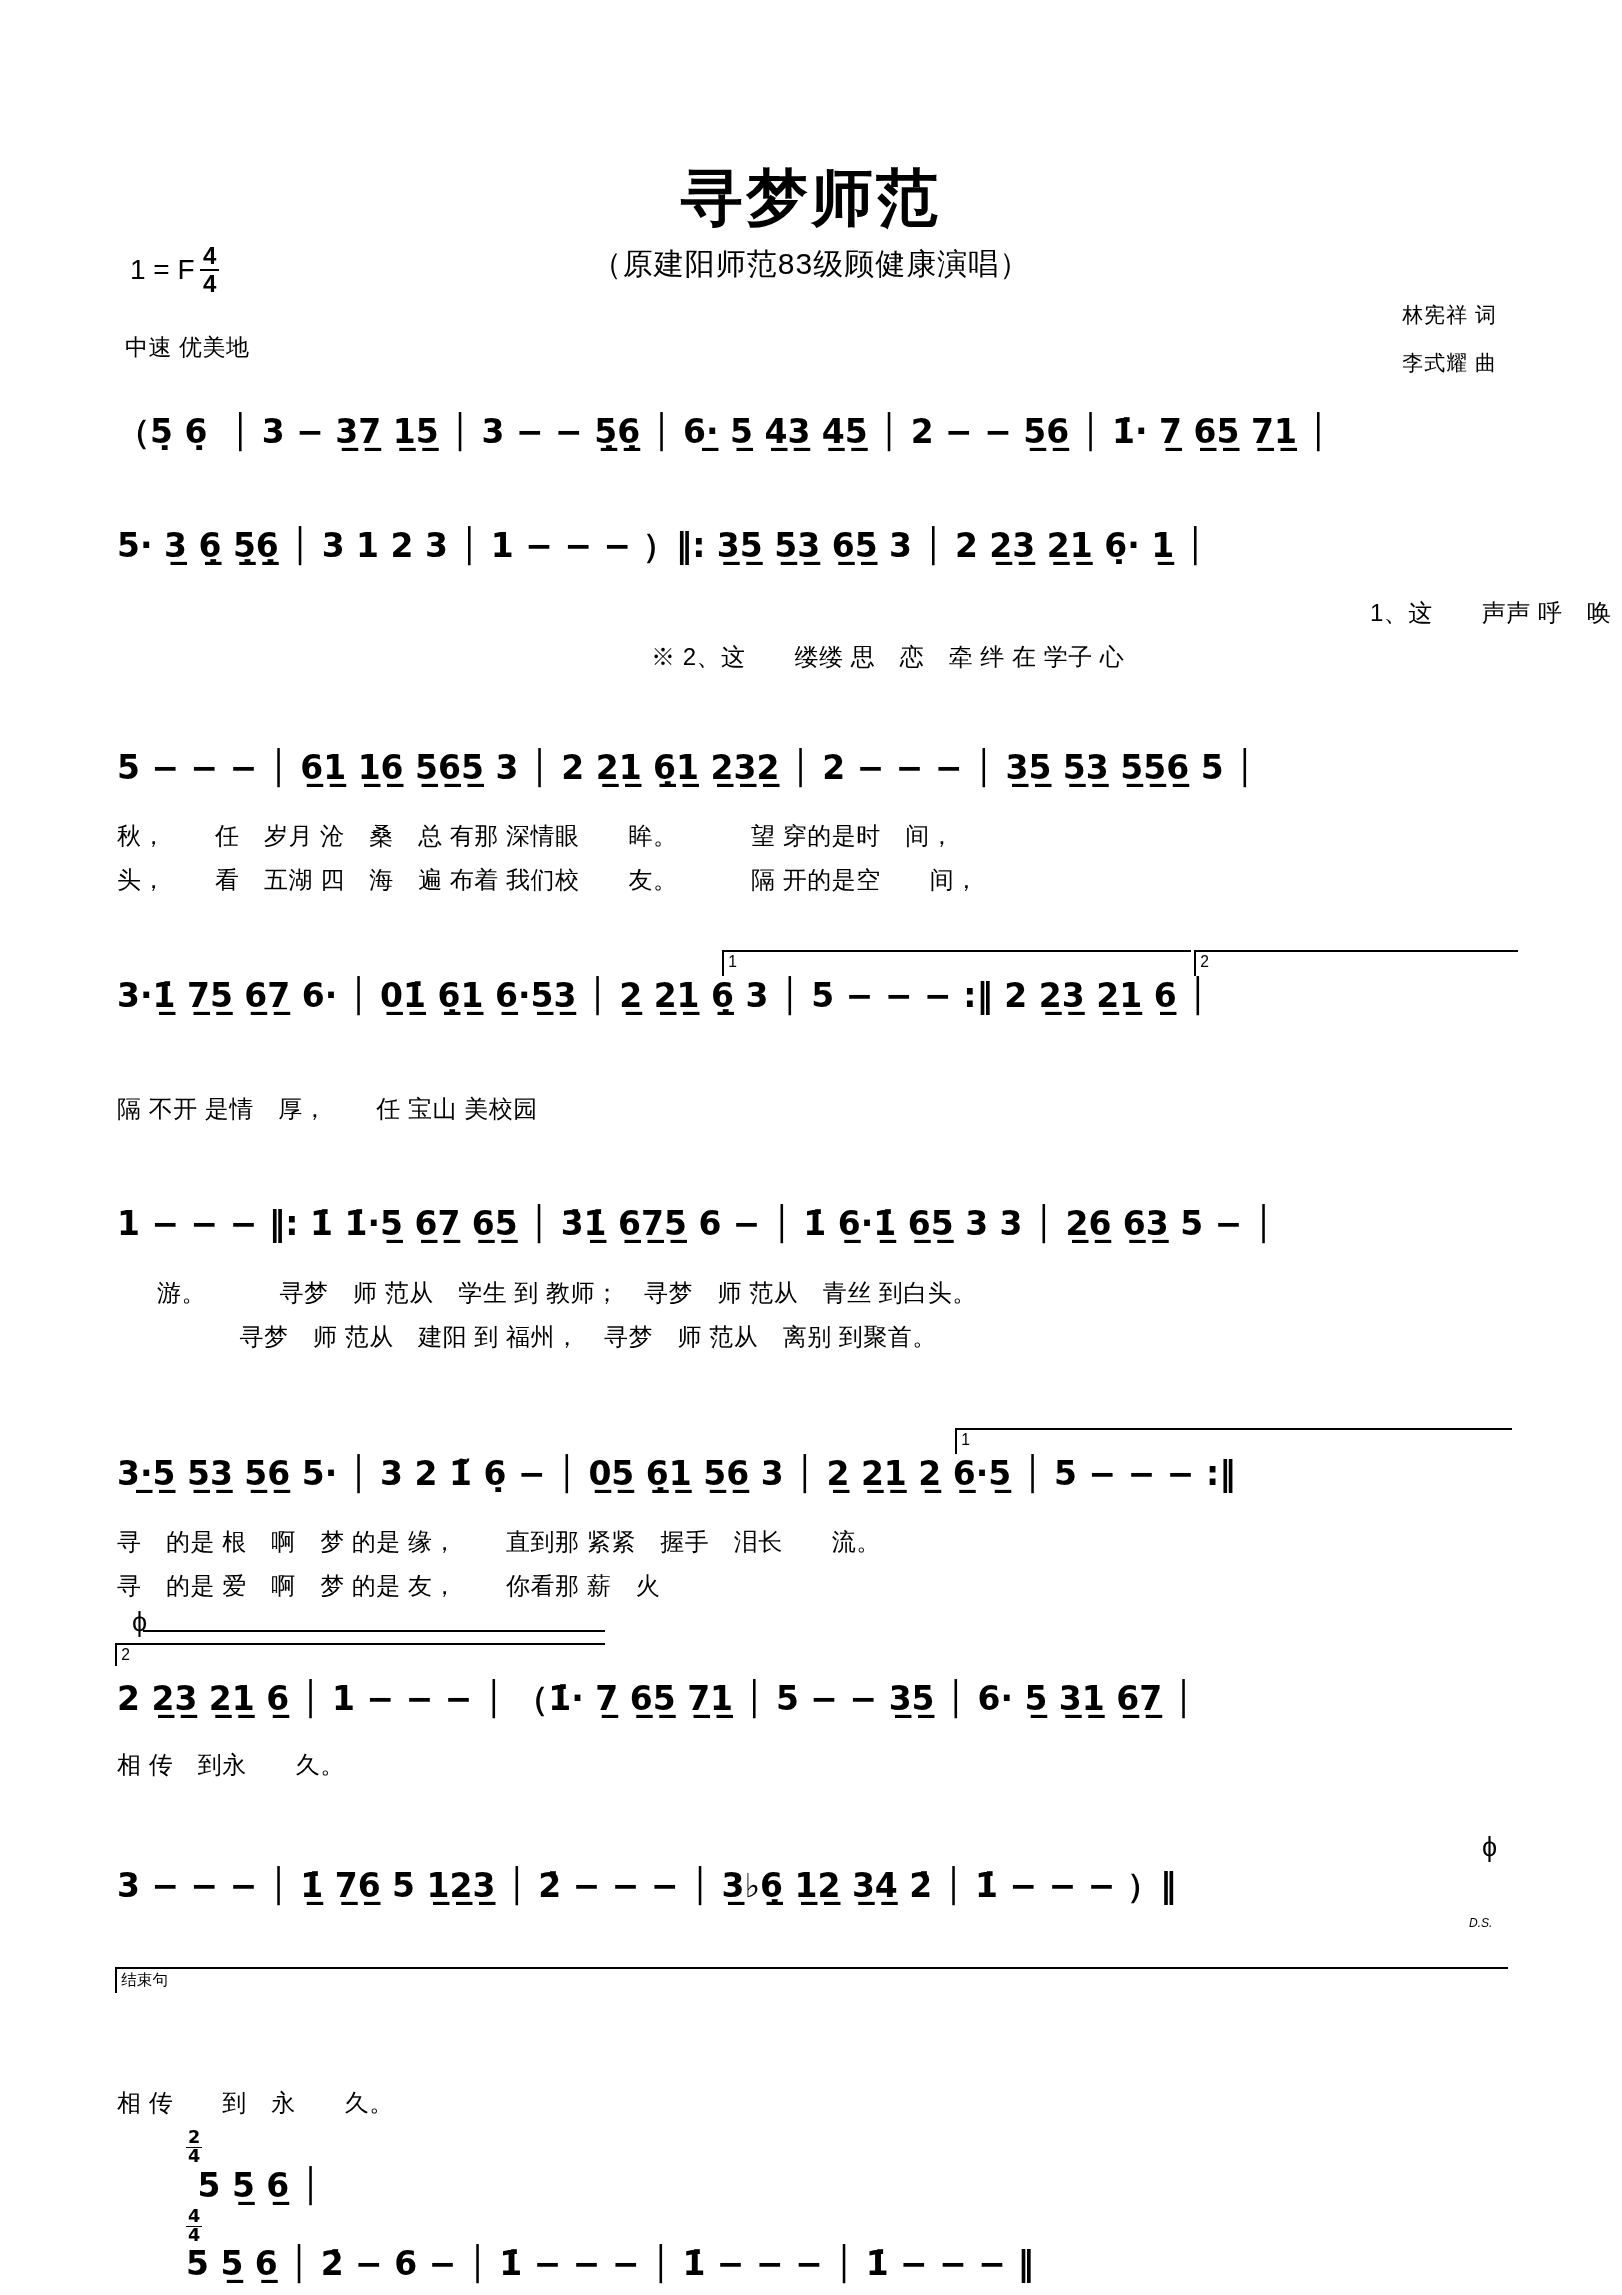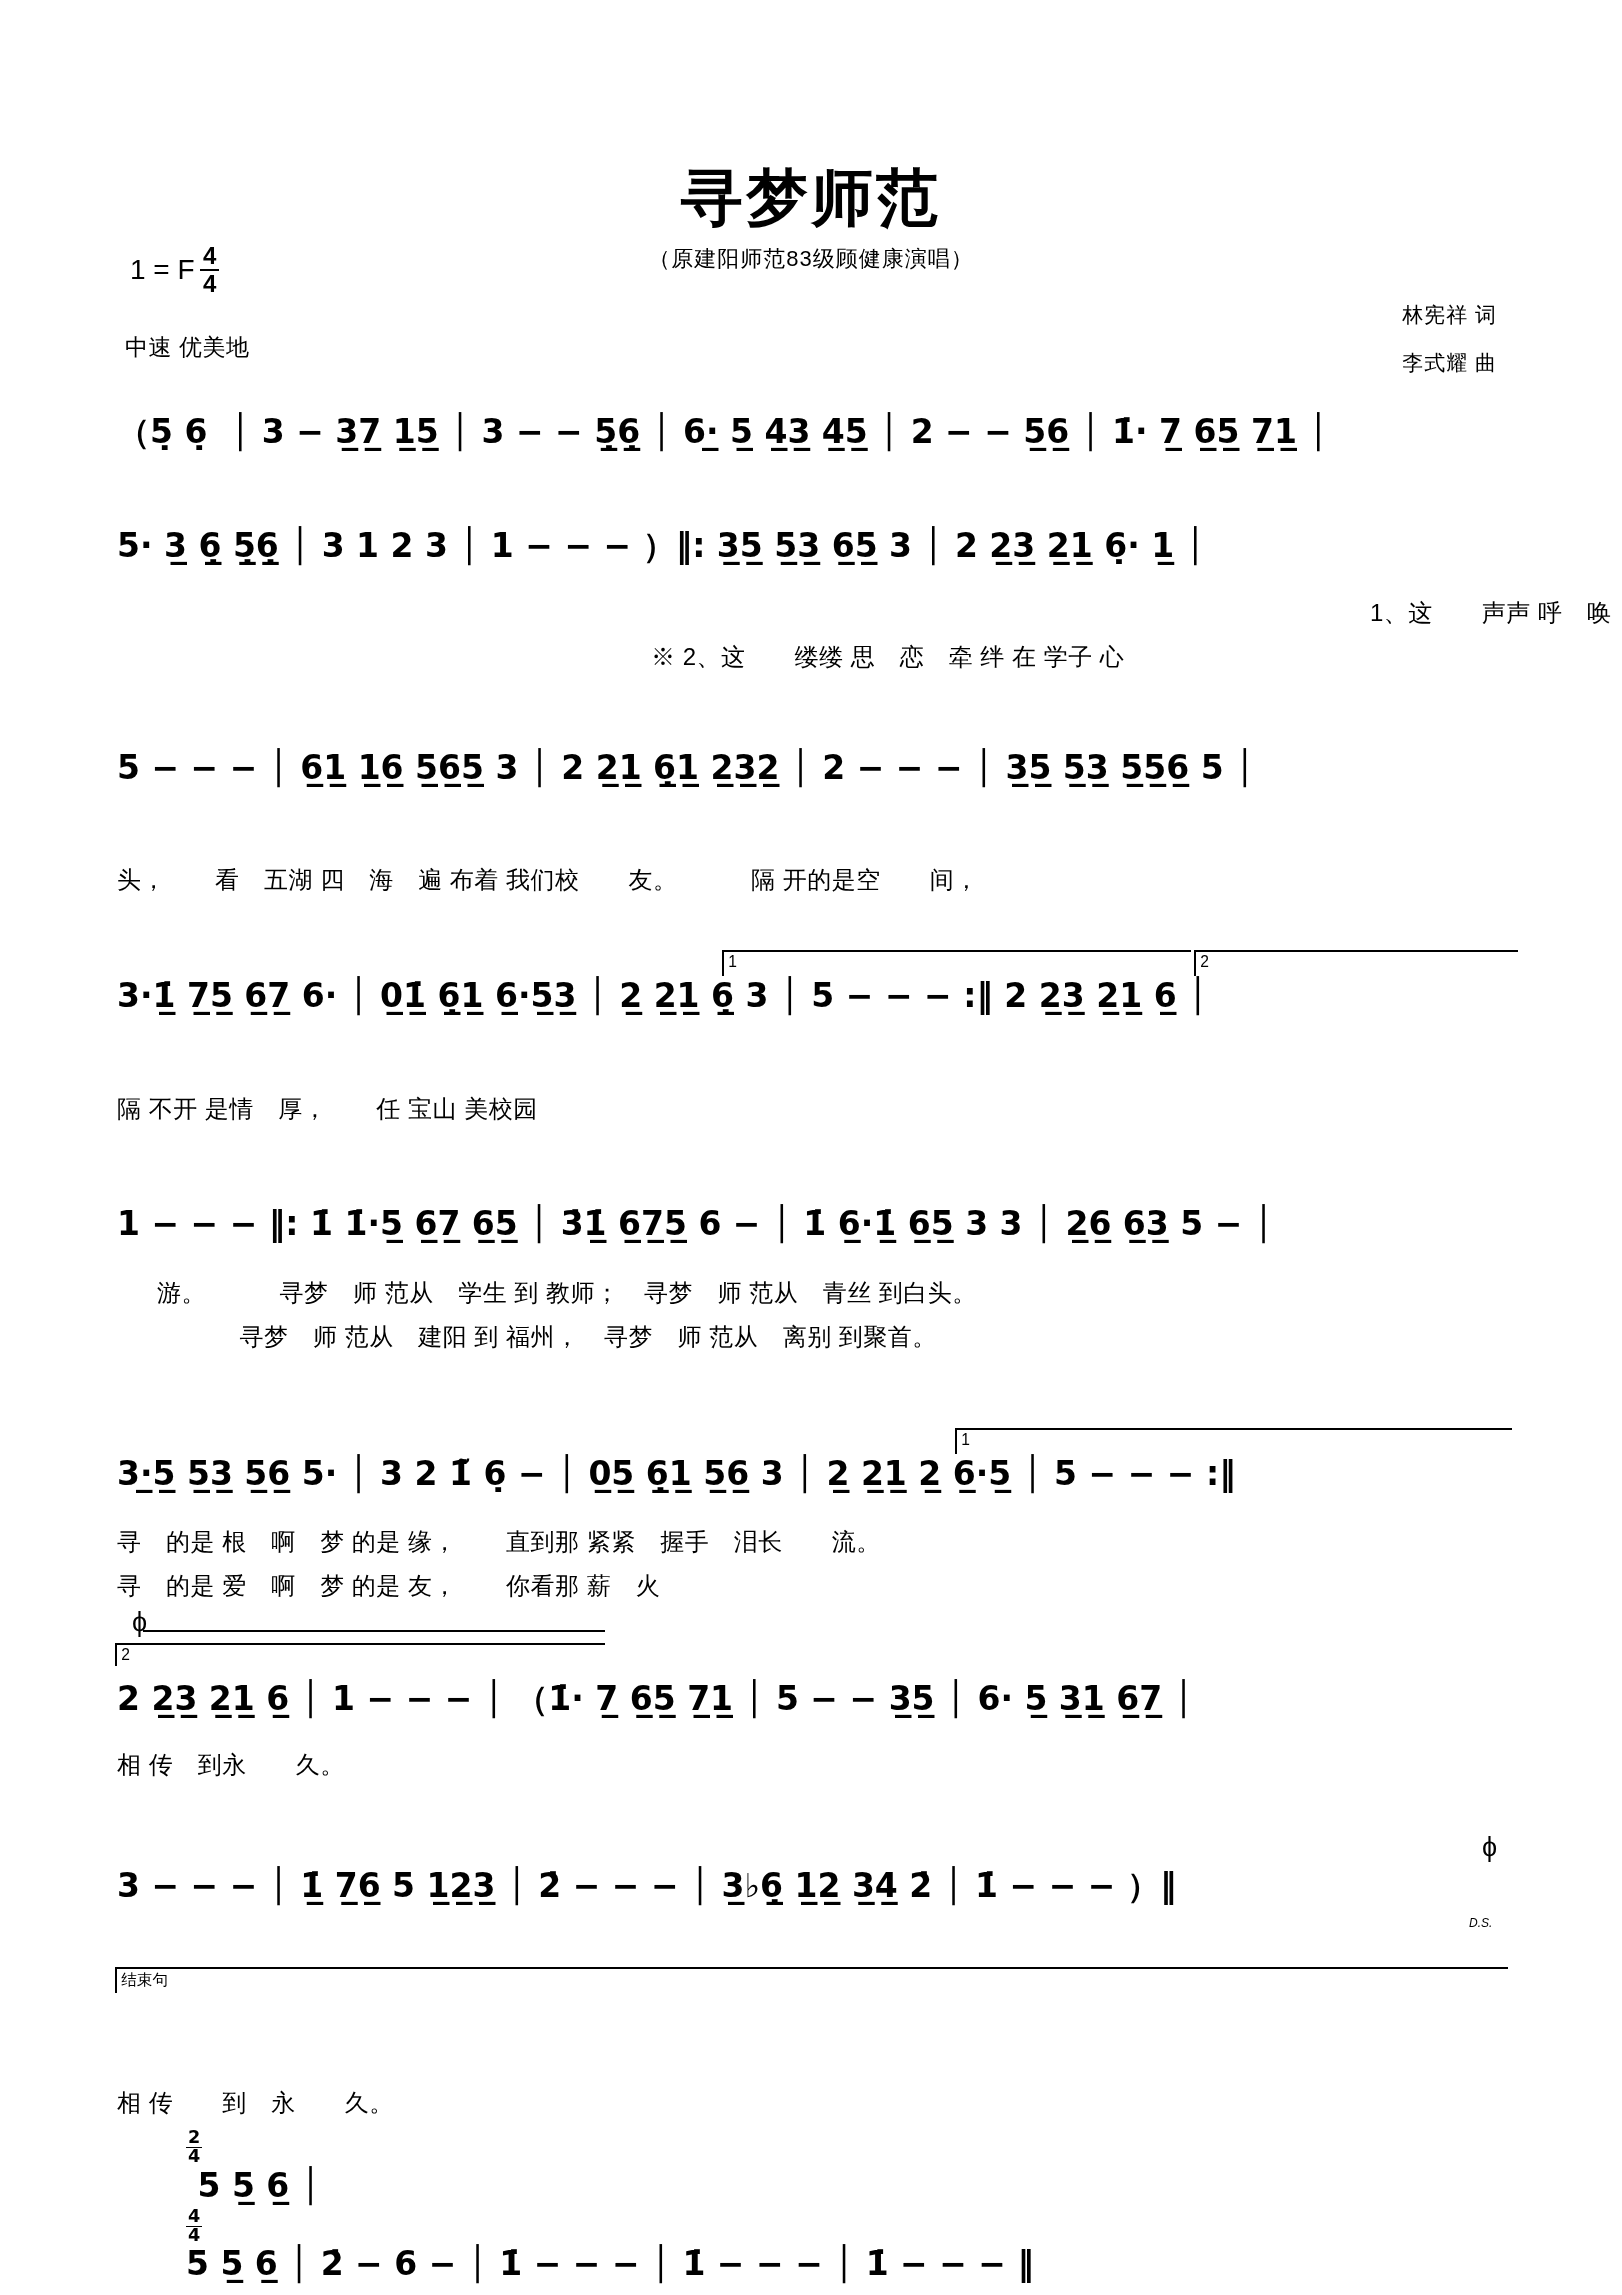--- a/index.html
+++ b/index.html
@@ -14,21 +14,21 @@
 
   
   .title {
     position:absolute; left:0; top:156px; width:1622px;
     text-align:center;
     font-size:62px; font-weight:bold; letter-spacing:3.1px;
   }
   .subtitle {
     position:absolute; left:0; top:244px; width:1622px;
     text-align:center;
-    font-size:22px; letter-spacing:1px;
+    font-size:30px; letter-spacing:1px;
   }
   .keysig {
     position:absolute; left:130px; top:244px;
     font-size:28px; display:flex; align-items:center; gap:5.2px;
   }
   .frac { display:inline-flex; flex-direction:column; align-items:center; line-height:1; font-size:24px; font-weight:bold; }
   .frac .num { border-bottom:2.1px solid #000; padding:0 3.1px 1px 3.1px; }
   .frac .den { padding:1px 3.1px 0 3.1px; }
   .tempo {
     position:absolute; left:125px; top:332px;
@@ -89,20 +89,21 @@
   <div class="credit c1">林宪祥 词</div>
   <div class="credit c2">李式耀 曲</div>
 
   <div class="notes" style="top:410px;"><span class="inner">（5̣ 6̣  │ 3 − 3̲7̲ 1̲5̲ │ 3 − − 5̣̲6̣̲ │ 6·̲ 5̲ 4̲3̲ 4̲5̲ │ 2 − − 5̲6̲ │ 1̇· 7̲ 6̲5̲ 7̲1̲ │</span></div>
 
   <div class="notes" style="top:524px;"><span class="inner">5· 3̲ 6̣̲ 5̣̲6̣̲ │ 3 1 2 3 │ 1 − − − ）‖: 3̲5̲ 5̲3̲ 6̲5̲ 3 │ 2 2̲3̲ 2̲1̲ 6̣· 1̲ │</span></div>
   <div class="lyric" style="top:597px; padding-left:685px;"><span class="inner" style="padding-left:685px;">1、这　　声声 呼　唤　穿 越 了多少 春</span></div>
   <div class="lyric" style="top:641px;"><span class="inner" style="padding-left:651px;">※ 2、这　　缕缕 思　恋　牵 绊 在 学子 心</span></div>
 
   <div class="notes" style="top:748px;"><span class="inner">5 − − − │ 6̲1̲ 1̲6̲ 5̲6̲5̲ 3 │ 2 2̲1̲ 6̣̲1̲ 2̲3̲2̲ │ 2 − − − │ 3̲5̲ 5̲3̲ 5̲5̲6̲ 5 │</span></div>
+  <div class="lyric" style="top:820px;"><span class="inner">秋，　　任　岁月 沧　桑　总 有那 深情眼　　眸。　　　望 穿的是时　间，</span></div>
   <div class="lyric" style="top:864px;"><span class="inner">头，　　看　五湖 四　海　遍 布着 我们校　　友。　　　隔 开的是空　　间，</span></div>
 
   <div class="notes" style="top:976px;"><span class="inner">3·1̲̇ 7̲5̲ 6̲7̲ 6· │ 0̲1̲̇ 6̣̲1̲ 6̲·5̲3̲ │ 2̲ 2̲1̲ 6̣̲ 3 │ 5 − − − :‖ 2 2̲3̲ 2̲1̲ 6̲ │</span></div>
   <div class="lyric" style="top:1093px;"><span class="inner">隔 不开 是情　厚，　　任 宝山 美校园</span></div>
   <div class="bracket" style="left:722px; top:950px; width:467px;">
     <span class="lbl">1</span>
   </div>
   <div class="bracket" style="left:1194px; top:950px; width:322px;">
     <span class="lbl">2</span>
   </div>

